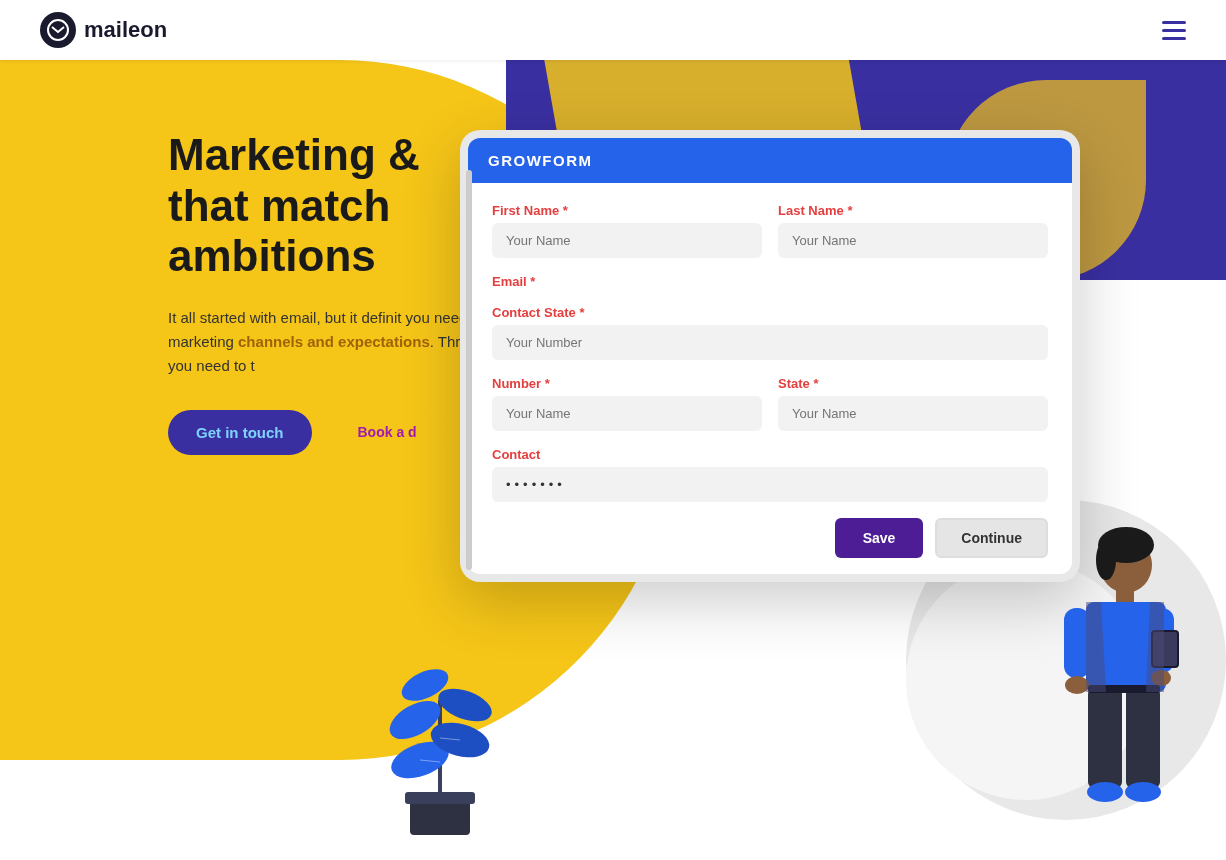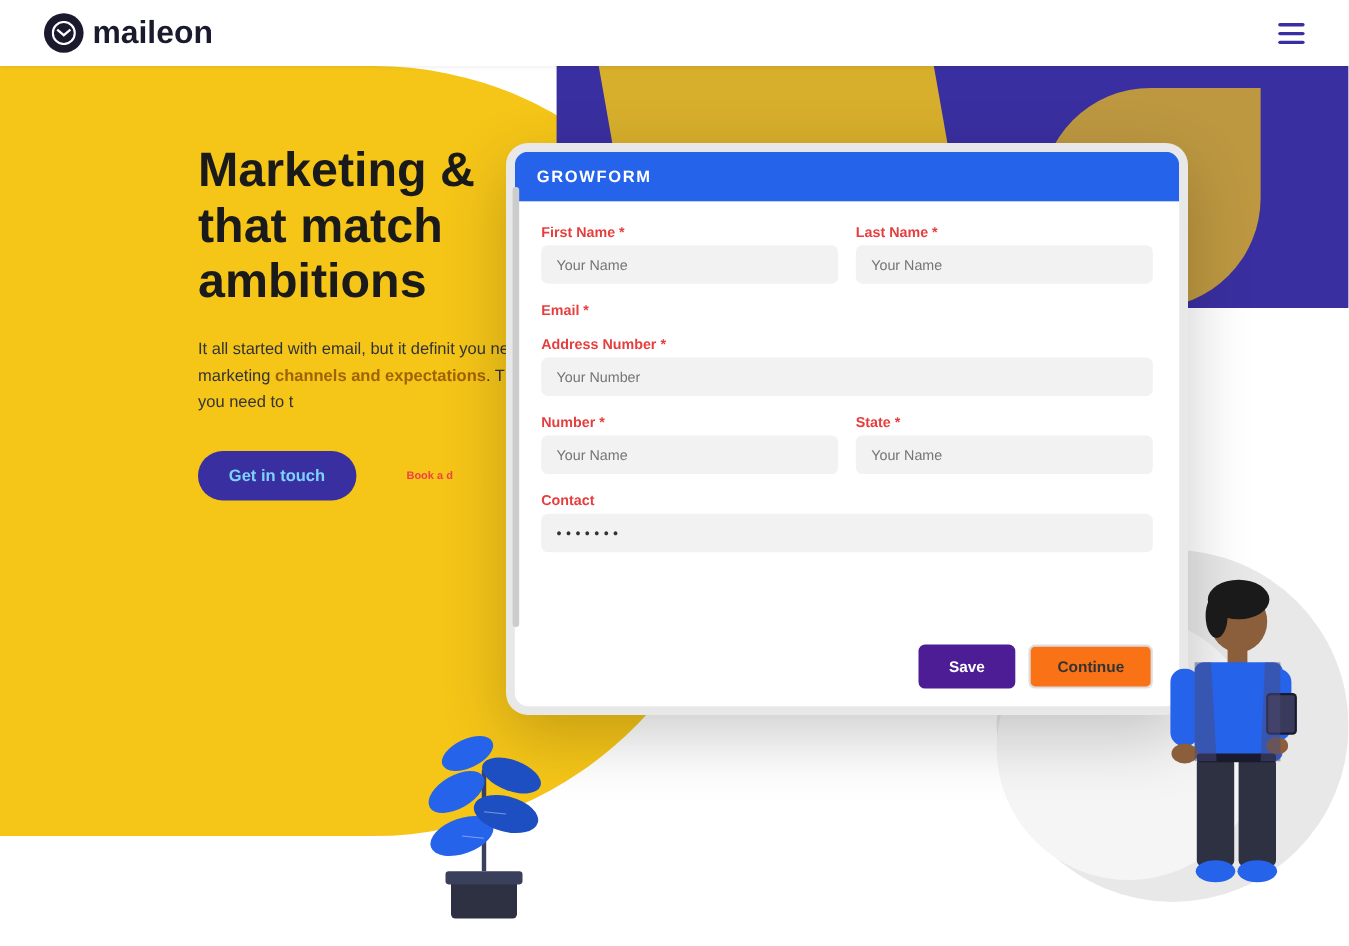--- a/index.html
+++ b/index.html
@@ -15,21 +15,21 @@
       align-items: center;
       justify-content: space-between;
       padding: 0 40px;
       z-index: 100;
       box-shadow: 0 1px 4px rgba(0,0,0,0.08);
     }
     .logo {
       display: flex;
       align-items: center;
       gap: 8px;
-      font-size: 29px;
+      font-size: 22px;
       font-weight: 700;
       color: #1a1a2e;
     }
     .logo-icon {
       width: 36px;
       height: 36px;
       background: #1a1a2e;
       border-radius: 50%;
       display: flex;
       align-items: center;
@@ -102,21 +102,21 @@
       height: 200px;
       background: #f5c518;
       border-radius: 50% 0 50% 0;
       opacity: 0.7;
     }
 
     
     .hero-content {
       position: absolute;
       top: 130px;
-      left: 180px;
+      left: 168px;
       z-index: 10;
       max-width: 460px;
     }
     .hero-title {
       font-size: 44px;
       font-weight: 900;
       color: #1a1a1a;
       line-height: 1.15;
       margin-bottom: 24px;
     }
@@ -142,37 +142,37 @@
       border: none;
       border-radius: 30px;
       padding: 14px 28px;
       font-size: 15px;
       font-weight: 600;
       cursor: pointer;
       white-space: nowrap;
     }
     .btn-secondary {
       background: transparent;
-      color: #ef4444;
+      color: #a21caf;
       border: 2px solid #f5c518;
       border-radius: 30px;
       padding: 12px 28px;
-      font-size: 10px;
+      font-size: 14px;
       font-weight: 600;
       cursor: pointer;
       white-space: nowrap;
     }
 
     
     .tablet-card {
       position: absolute;
       top: 130px;
       left: 460px;
       width: 620px;
-      height: 520px;
+      height: 452px;
       background: #e8e8e8;
       border-radius: 20px;
       z-index: 20;
       box-shadow: 0 20px 60px rgba(0,0,0,0.2);
       overflow: hidden;
       display: flex;
       flex-direction: column;
     }
     .tablet-screen {
       margin: 8px;
@@ -252,21 +252,21 @@
       background: #4c1d95;
       color: #fff;
       border: none;
       border-radius: 6px;
       padding: 10px 28px;
       font-size: 14px;
       font-weight: 600;
       cursor: pointer;
     }
     .btn-continue {
-      background: #f97316;
+      background: #e5e5e5;
       color: #333;
       border: 2px solid #ddd;
       border-radius: 6px;
       padding: 10px 24px;
       font-size: 14px;
       font-weight: 600;
       cursor: pointer;
     }
 
     
@@ -389,21 +389,21 @@
             <label class="form-label">
               <span>Email</span>
               <span style="color:#e53e3e;"> *</span>
             </label>
           </div>
         </div>
 
         <div class="form-row">
           <div class="form-group" style="flex: 0 0 100%">
             <label class="form-label">
-              <span>Address  Number</span>
+              <span>Contact  State</span>
               <span style="color:#e53e3e;"> *</span>
             </label>
             <input class="form-input" type="tel" placeholder="Your Number" style="">
           </div>
         </div>
 
         <div class="form-row">
           <div class="form-group">
             <label class="form-label">
               <span>Number</span>

